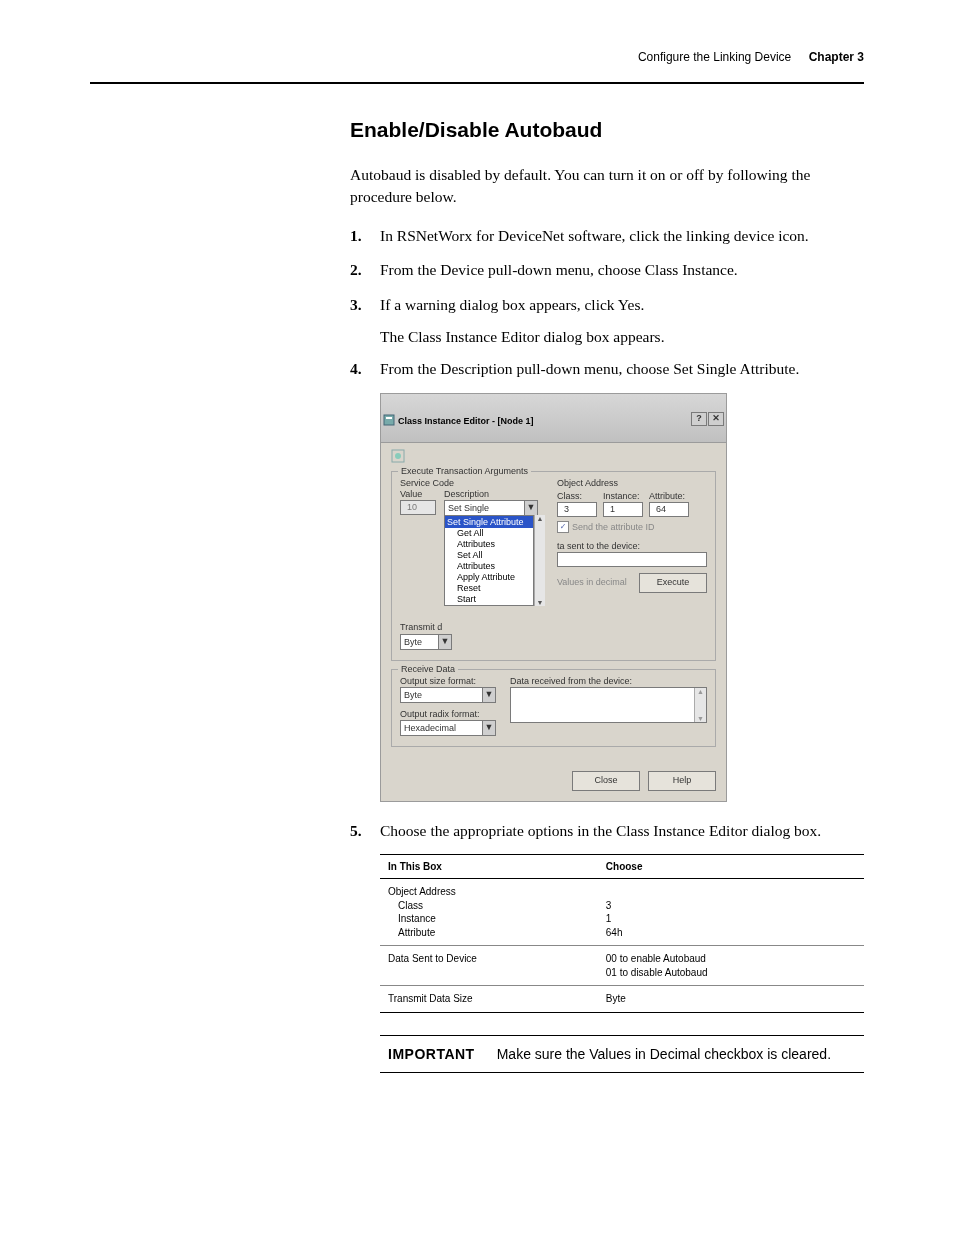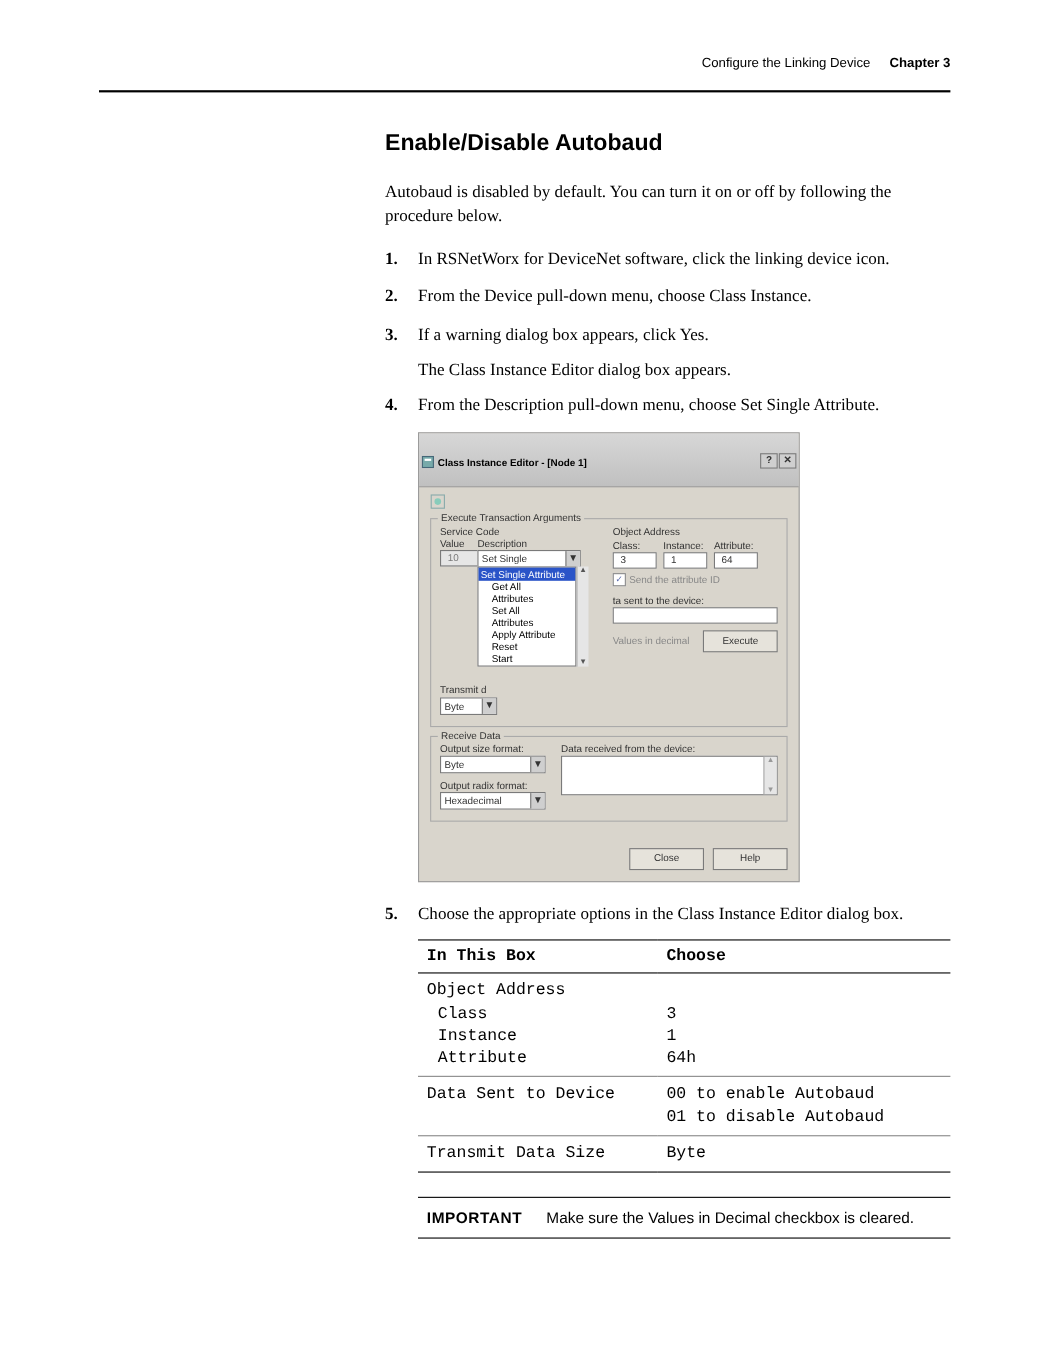--- a/index.html
+++ b/index.html
@@ -184,22 +184,22 @@
     line-height: 16px;
     padding: 0 6px;
   }
   .dlg-footer { display:flex; justify-content:flex-end; gap:8px; padding: 6px 10px 10px 0; }
 
   
   .opts-wrap { padding-left: 30px; margin-top: 6px; }
   table.opts {
     width: 100%;
     border-collapse: collapse;
-    font-family: Liberation Mono, monospace;
-    font-size: 15px;
+    font-family: Liberation Sans, sans-serif;
+    font-size: 10px;
   }
   table.opts th {
     text-align: left;
     font-weight: 700;
     padding: 6px 8px;
     border-top: 1.5px solid #000;
     border-bottom: 1.5px solid #000;
   }
   table.opts td {
     padding: 6px 8px;
@@ -286,21 +286,21 @@
                 <circle cx="7" cy="7" r="3" fill="#8cb"></circle>
               </svg>
           </div>
 
           <div class="fieldset">
             <span class="legend">Execute Transaction Arguments</span>
             <div class="row">
 
               <div style="flex:1;">
                 <div class="lbl">Service Code</div>
-                <div class="row" style="gap:6px; align-items:flex-start;">
+                <div class="row" style="gap:16px; align-items:flex-start;">
                   <div class="col" style="width:28px;">
                     <span class="lbl">Value</span>
                     <span class="inp gray" style="width:22px;">10</span>
                   </div>
                   <div class="col" style="flex:1;">
                     <span class="lbl">Description</span>
                     <div class="dropdown" style="width:92px;">
                       <span class="dd-text">Set Single Attribute</span>
                       <span class="dd-btn">▼</span>
                     </div>

